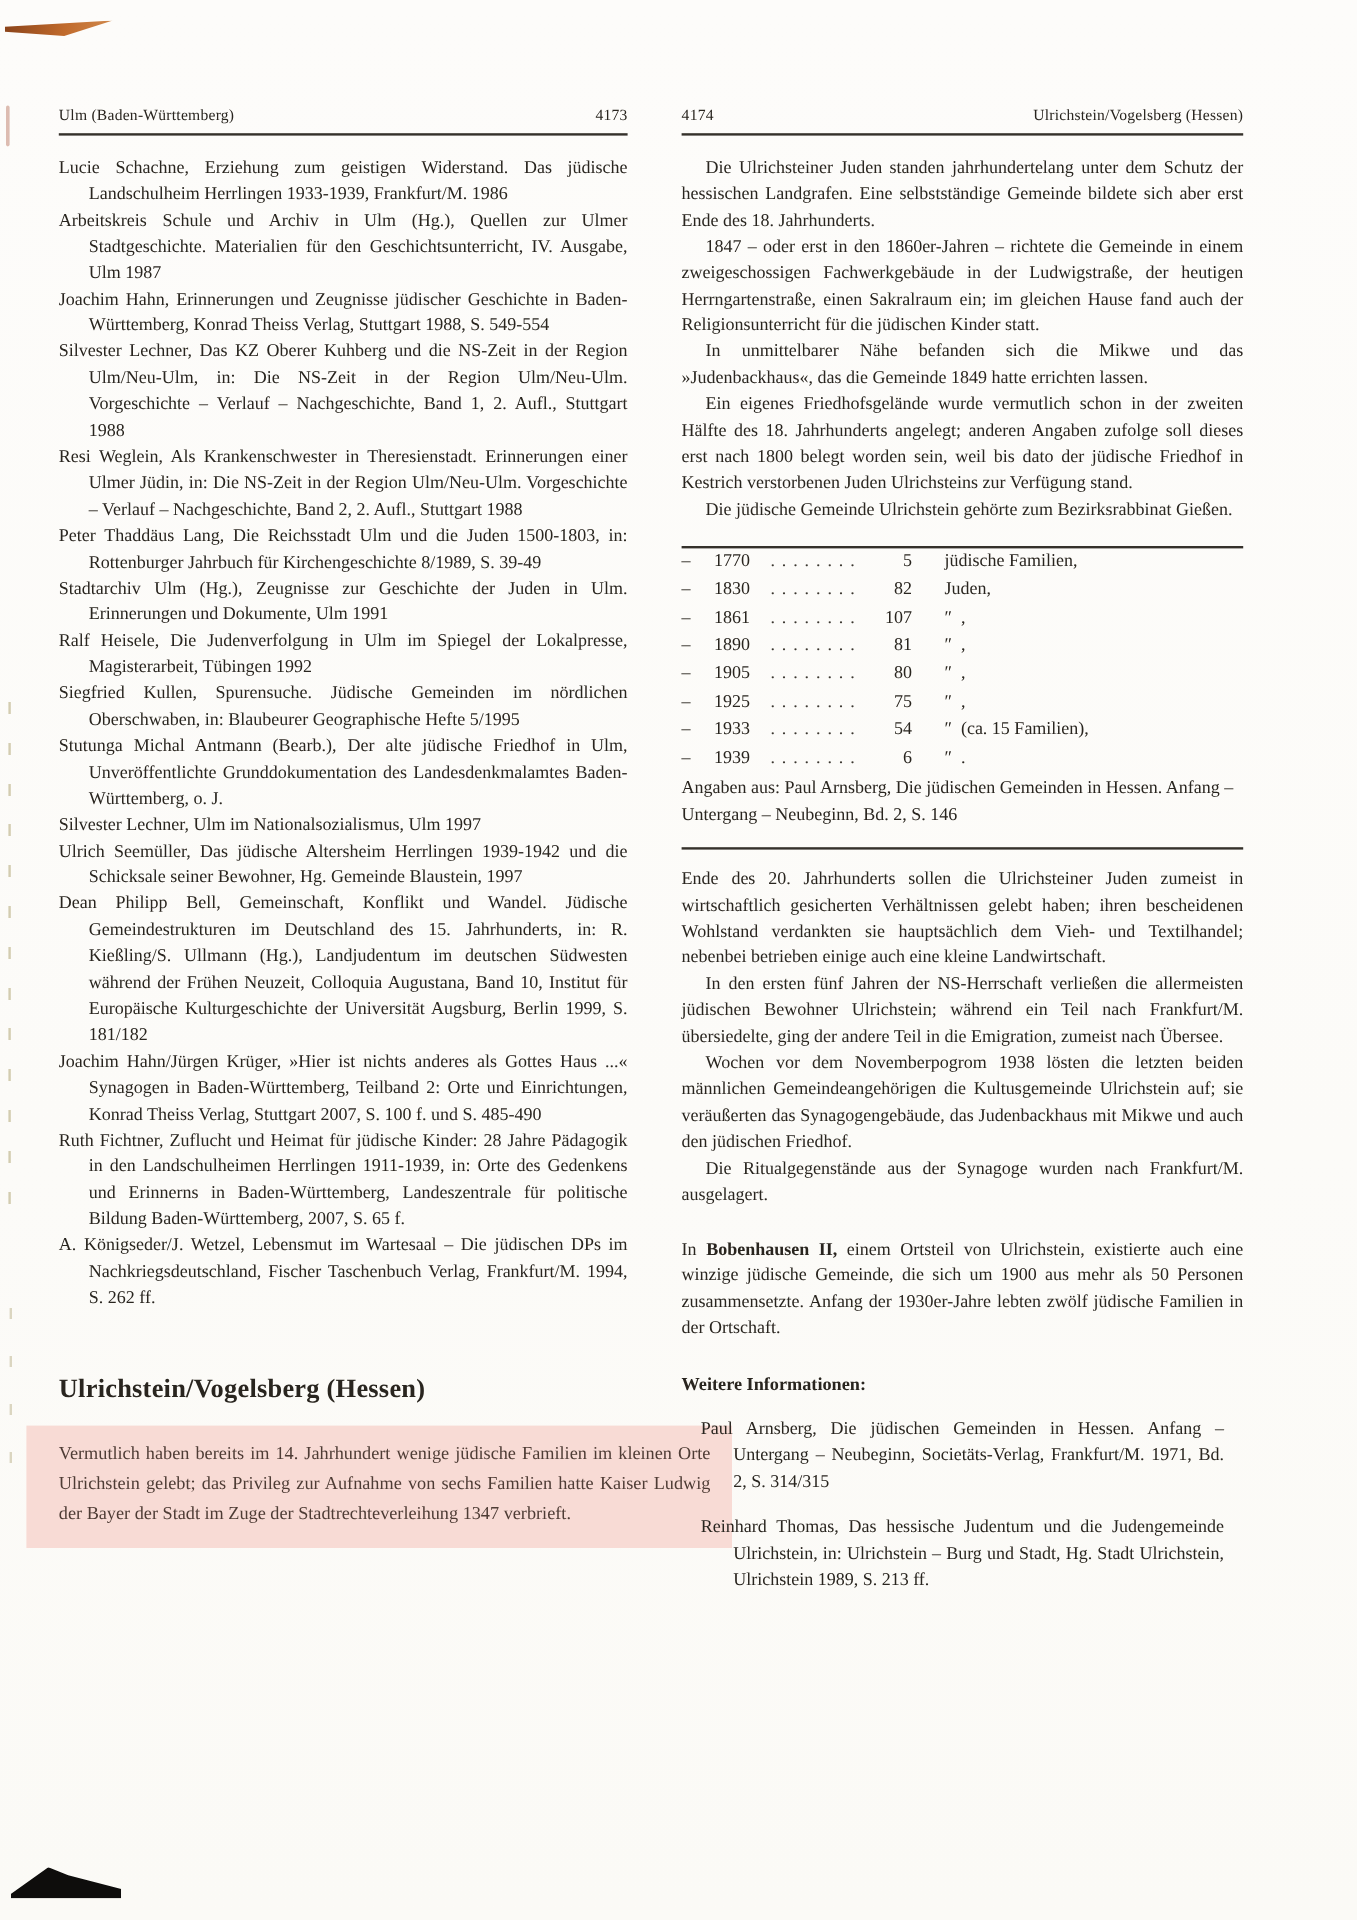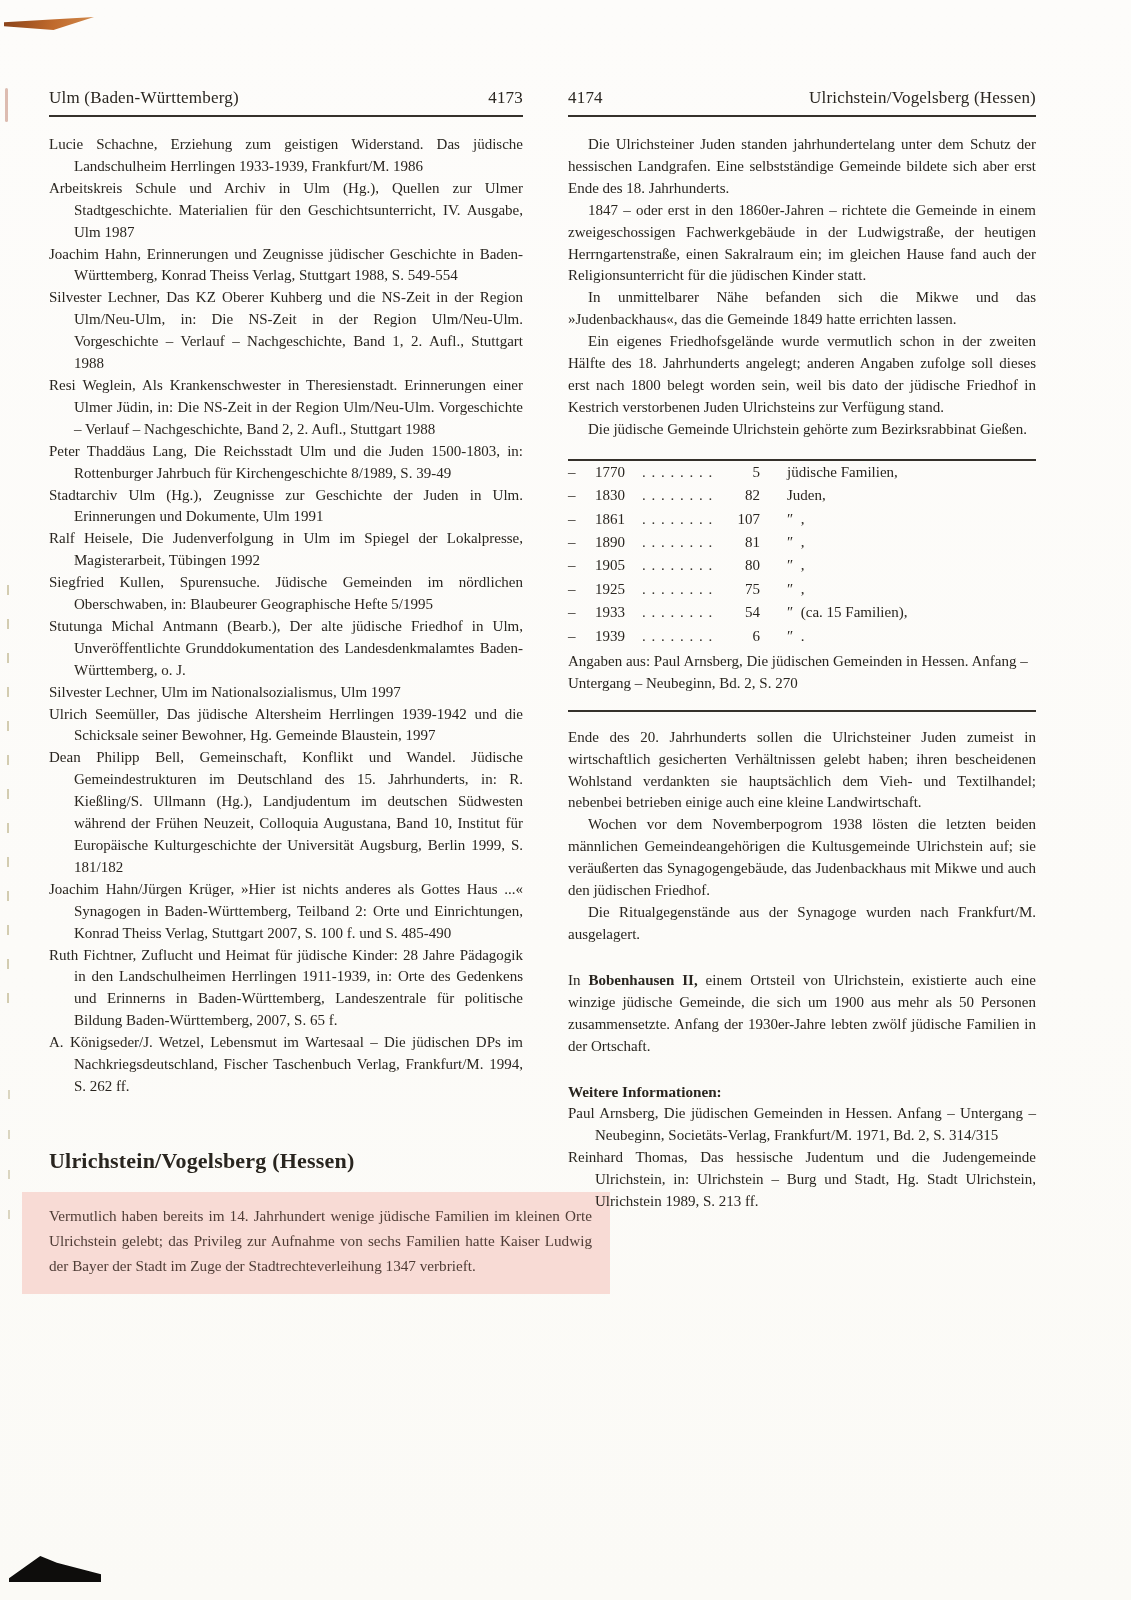--- a/index.html
+++ b/index.html
@@ -8,42 +8,42 @@
     background:linear-gradient(180deg,#fdfcfa 0%,#fcfbf8 60%,#fbfaf6 100%);
     overflow:hidden;
     font-family:"Liberation Serif","DejaVu Serif",serif;
     color:#29251f;
     -webkit-font-smoothing:antialiased;
   }
   .col{position:absolute;top:88px;}
   .col-left{left:49px;width:474px;}
   .col-right{left:568px;width:468px;}
   .colhead{display:flex;justify-content:space-between;align-items:baseline;
-    font-size:17px;padding-bottom:7px;border-bottom:2.5px solid #35312b;letter-spacing:.2px;}
+    font-size:13px;padding-bottom:7px;border-bottom:2.5px solid #35312b;letter-spacing:.2px;}
   .colhead span{white-space:nowrap;}
   .content{margin-top:17px;}
   .bib{margin:0;text-align:justify;font-size:15px;line-height:21.9px;padding-left:25px;text-indent:-25px;}
   .para{margin:0;text-align:justify;font-size:15px;line-height:21.9px;}
   .ind{text-indent:20px;}
   .rule{border:0;border-top:2.2px solid #35312b;margin:0;}
   .rule1{margin-top:18px;}
   .rule2{margin-top:7px;}
   .tbl-title{font-weight:bold;font-size:15.2px;margin-top:9px;line-height:24px;}
   .trow{display:flex;align-items:baseline;font-size:15px;line-height:23.4px;}
   .trow .dash{flex:0 0 27px;}
   .trow .year{flex:0 0 47px;}
   .trow .dots{flex:0 0 76px;overflow:hidden;white-space:nowrap;letter-spacing:1px;color:#3a362f;}
   .trow .dots::after{content:" . . . . . . . . . . . . . . . . . .";}
   .trow .val{flex:0 0 42px;text-align:right;}
   .trow .lbl{margin-left:27px;white-space:pre;}
   .src{font-size:15px;line-height:21.9px;margin-top:3px;text-align:left;}
   .p-after-rule{margin-top:15px;}
   .p-boben{margin-top:24px;}
   .winfo{font-weight:bold;font-size:15.2px;margin-top:24px;line-height:22px;}
-  .ref{margin:0;text-align:justify;font-size:15px;line-height:21.9px;padding-left:27px;text-indent:-27px;}
+  .ref{margin:16px;text-align:justify;font-size:15px;line-height:21.9px;padding-left:27px;text-indent:-27px;}
   .section-heading{font-size:22px;font-weight:bold;margin-top:50px;letter-spacing:.2px;line-height:26px;}
   .highlight{
     margin-top:16px;margin-left:-27px;width:588px;box-sizing:border-box;
     padding:12px 18px 15px 27px;
     font-size:15.2px;line-height:24.8px;text-align:justify;color:#4e3c35;
   }
   
   .art-top-streak{position:absolute;left:4px;top:17px;width:90px;height:13px;
     background:linear-gradient(100deg,#8a431a 0%,#c06a2c 55%,#d18a4d 100%);
     clip-path:polygon(0 40%,100% 0,55% 100%,0 72%);}
@@ -161,25 +161,26 @@
           <span class="lbl">″  (ca. 15 Familien),</span>
       </div>
       <div class="trow">
         <span class="dash">–</span>
           <span class="year">1939</span>
           <span class="dots"></span>
           <span class="val">6</span>
           <span class="lbl">″  .</span>
       </div>
 
-      <p class="src">Angaben aus: Paul Arnsberg, Die jüdischen Gemeinden in Hessen. Anfang – Untergang – Neubeginn, Bd. 2, S. 270</p>
+      <p class="src">Angaben aus: Paul Arnsberg, Die jüdischen Gemeinden in Hessen. Anfang – Untergang – Neubeginn, Bd. 2, S. 146</p>
 
       <hr class="rule rule2">
 
       <p class="para p-after-rule">Ende des 20. Jahrhunderts sollen die Ulrichsteiner Juden zumeist in wirtschaftlich gesicherten Verhältnissen gelebt haben; ihren bescheidenen Wohlstand verdankten sie hauptsächlich dem Vieh- und Textilhandel; nebenbei betrieben einige auch eine kleine Landwirtschaft.</p>
+      <p class="para ind">In den ersten fünf Jahren der NS-Herrschaft verließen die allermeisten jüdischen Bewohner Ulrichstein; während ein Teil nach Frankfurt/M. übersiedelte, ging der andere Teil in die Emigration, zumeist nach Übersee.</p>
       <p class="para ind">Wochen vor dem Novemberpogrom 1938 lösten die letzten beiden männlichen Gemeindeangehörigen die Kultusgemeinde Ulrichstein auf; sie veräußerten das Synagogengebäude, das Judenbackhaus mit Mikwe und auch den jüdischen Friedhof.</p>
       <p class="para ind">Die Ritualgegenstände aus der Synagoge wurden nach Frankfurt/M. ausgelagert.</p>
 
       <p class="para p-boben">
         <span>In</span>
         <b>Bobenhausen II,</b>
         <span>einem Ortsteil von Ulrichstein, existierte auch eine winzige jüdische Gemeinde, die sich um 1900 aus mehr als 50 Personen zusammensetzte. Anfang der 1930er-Jahre lebten zwölf jüdische Familien in der Ortschaft.</span>
       </p>
 
       <div class="winfo">Weitere Informationen:</div>

